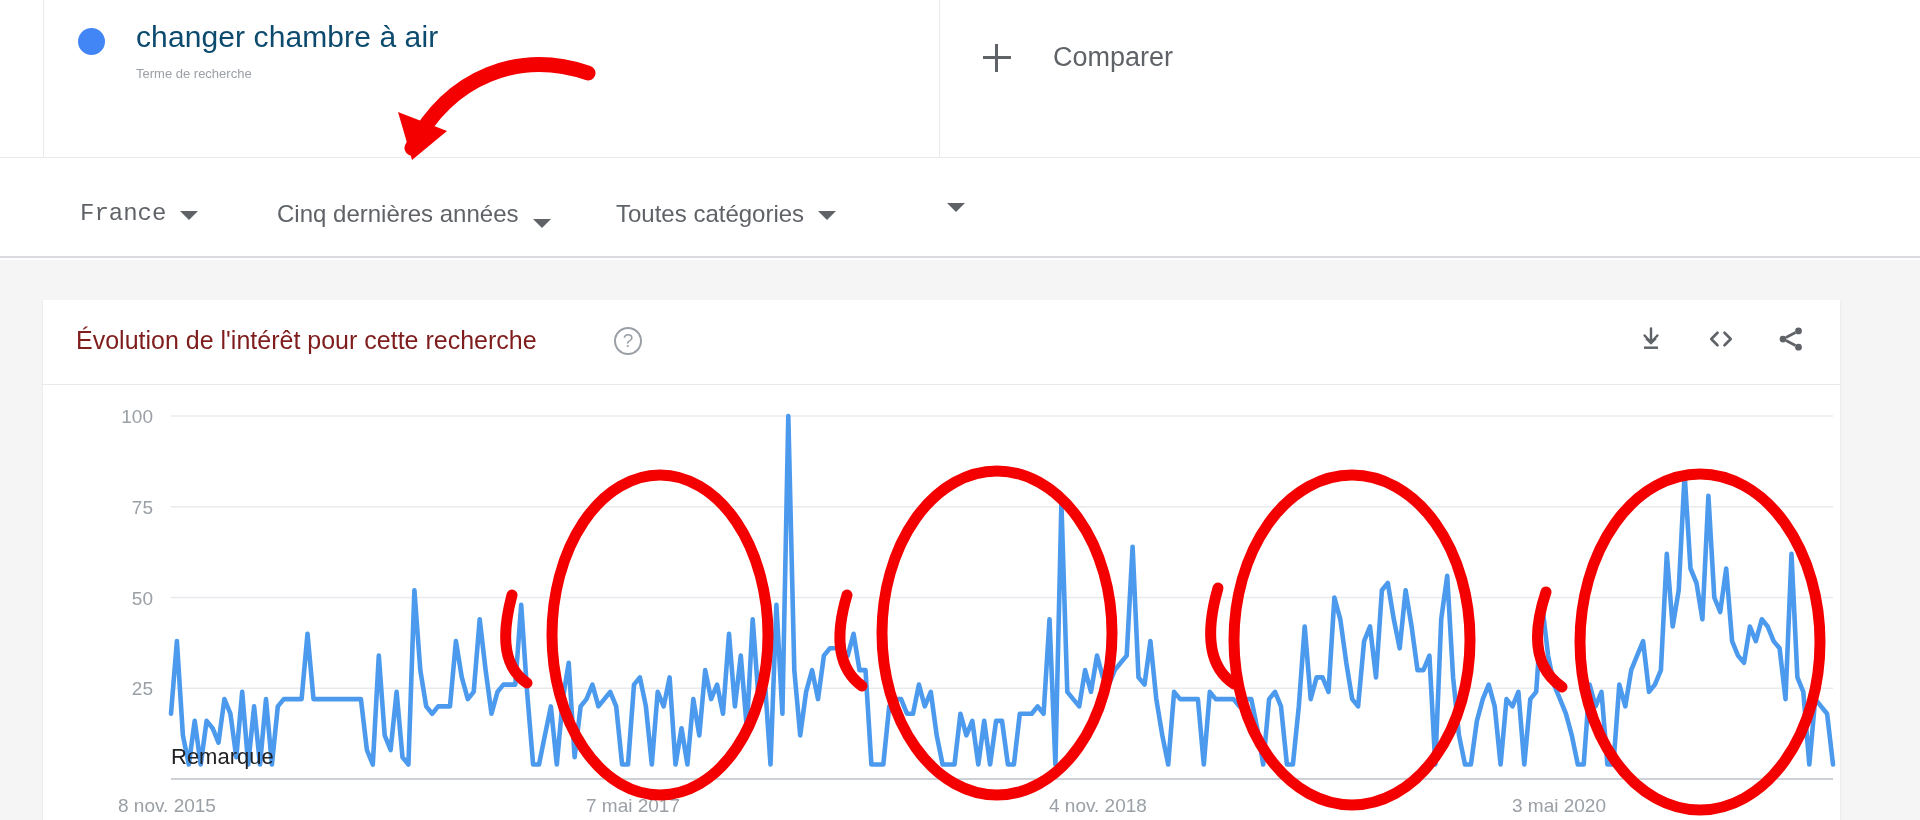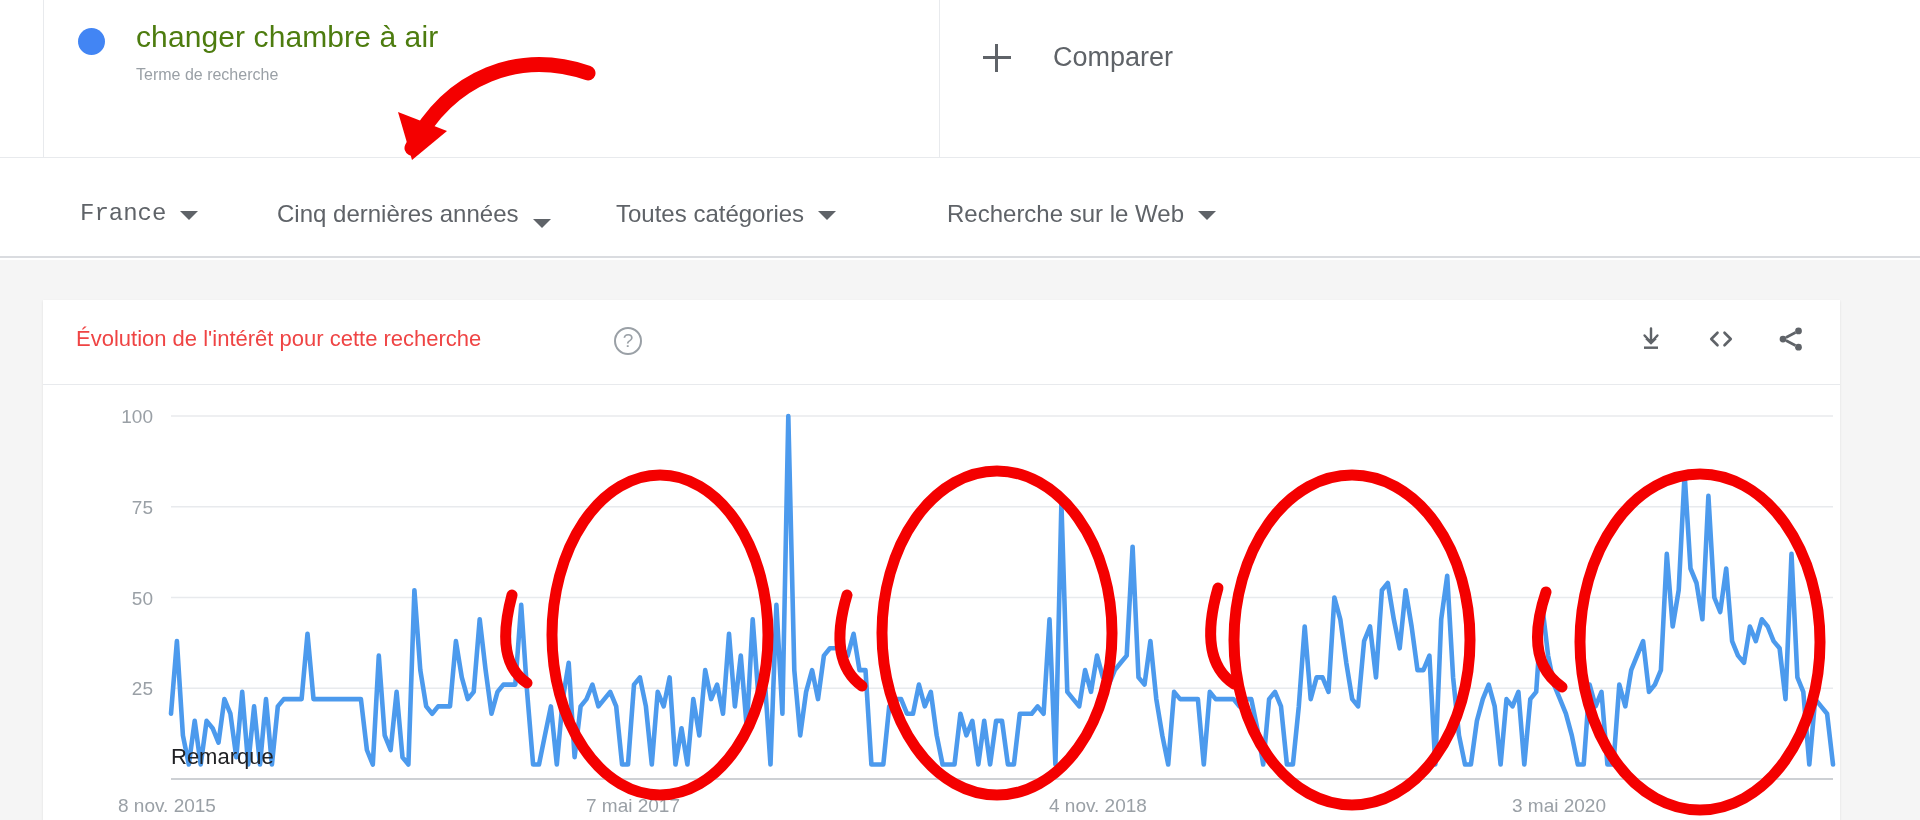--- a/index.html
+++ b/index.html
@@ -38,28 +38,28 @@
     position: absolute;
     left: 34px; top: 28px;
     width: 27px; height: 27px;
     border-radius: 50%;
     background: #4285f4;
   }
   #term-title {
     position: absolute;
     left: 92px; top: 20px;
     font-size: 30px;
-    color: #4d7c0f;
+    color: #0c4a6e;
     letter-spacing: .1px;
     white-space: nowrap;
   }
   #term-sub {
     position: absolute;
     left: 92px; top: 66px;
-    font-size: 16px;
+    font-size: 13px;
     color: #9aa0a6;
     white-space: nowrap;
   }
 
   #compare-card {
     position: absolute;
     left: 941px; top: 0;
     width: 979px; height: 157px;
   }
   #compare-btn {
@@ -144,22 +144,22 @@
     box-shadow: 0 1px 2px rgba(60,64,67,.12);
   }
   #chart-header {
     position: relative;
     height: 85px;
     border-bottom: 1px solid #e8eaed;
   }
   #chart-title {
     position: absolute;
     left: 33px; top: 26px;
-    font-size: 22px;
-    color: #ef4444;
+    font-size: 25px;
+    color: #7f1d1d;
     white-space: nowrap;
   }
   #help-icon {
     position: absolute;
     left: 571px; top: 27px;
     width: 28px; height: 28px;
     border: 2px solid #9aa0a6;
     border-radius: 50%;
     color: #9aa0a6;
     font-size: 19px;
@@ -249,21 +249,20 @@
       <span class="filter-label">Cinq dernières années</span>
       <span class="caret"></span>
     </button>
 
     <button class="filter" id="filter-2">
       <span class="filter-label">Toutes catégories</span>
       <span class="caret"></span>
     </button>
 
     <button class="filter" id="filter-3">
-      <span class="filter-label">Recherche sur le Web</span>
       <span class="caret"></span>
     </button>
   </div>
 
   <div id="main">
 
     <div id="chart-card">
 
       <div id="chart-header">
         <div id="chart-title">Évolution de l'intérêt pour cette recherche</div>

